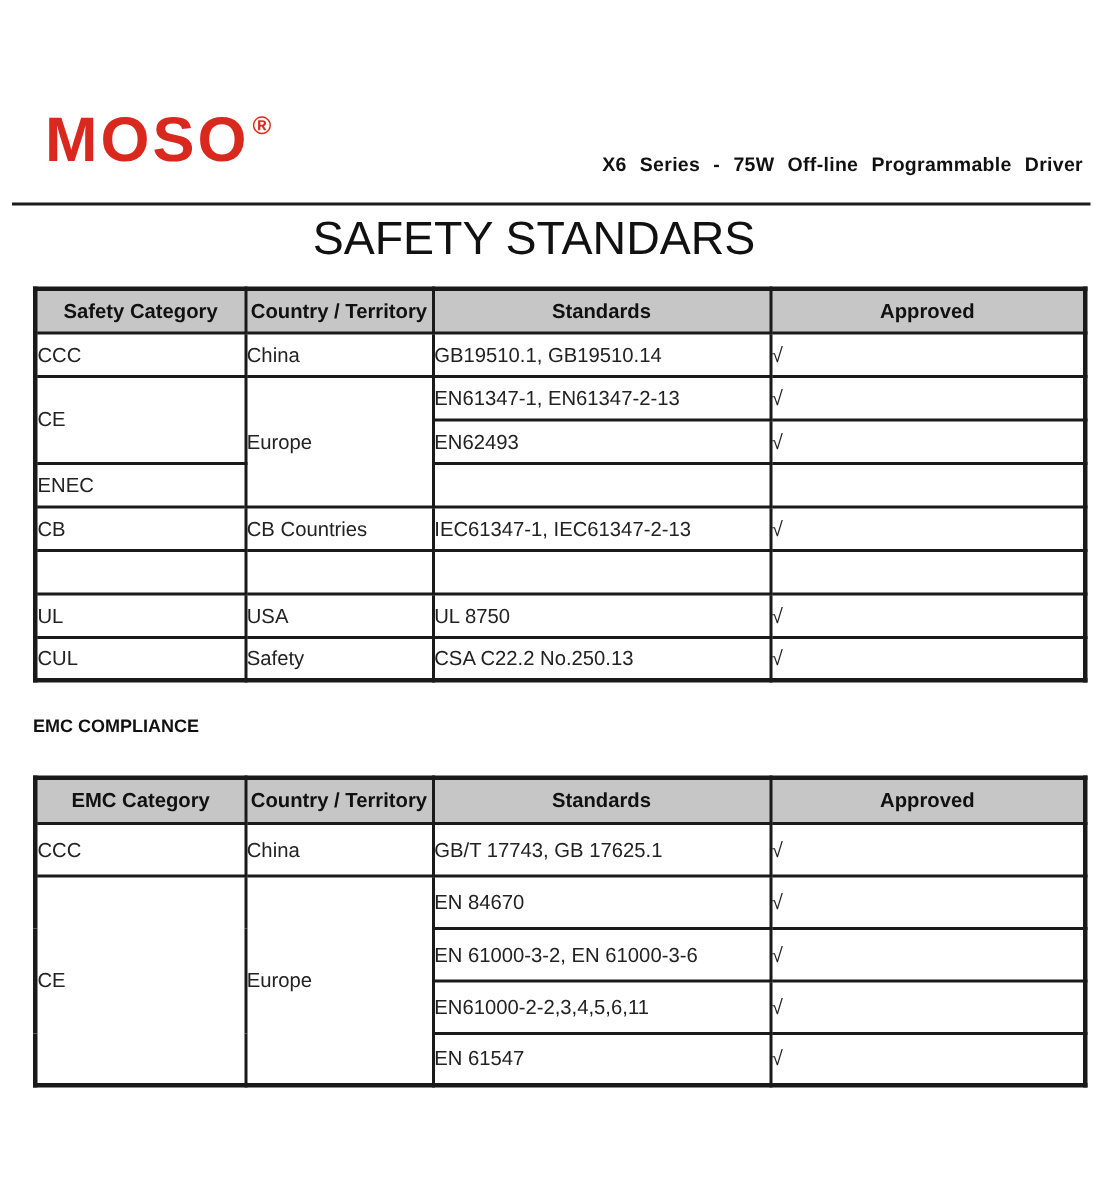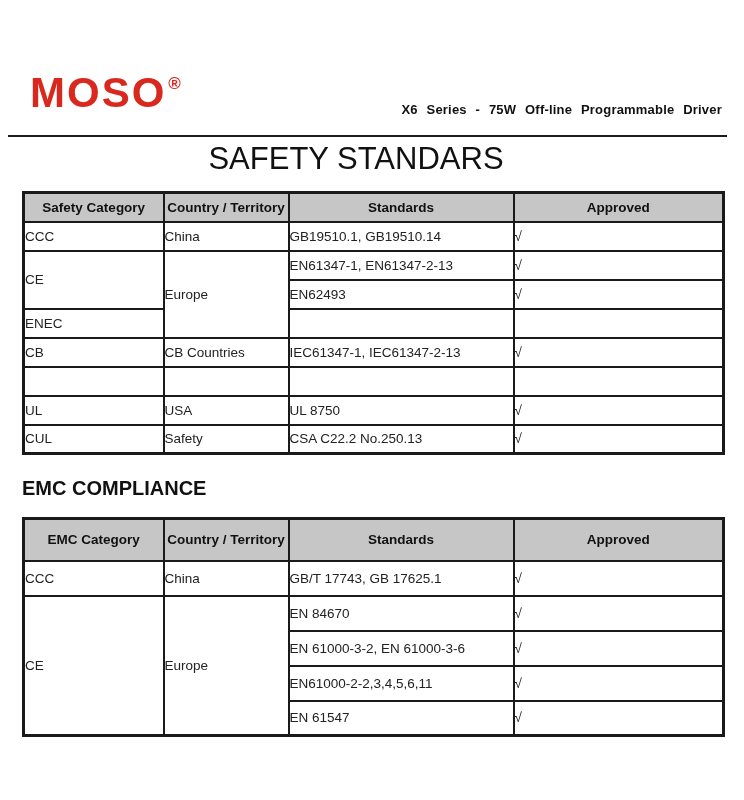--- a/index.html
+++ b/index.html
@@ -15,40 +15,40 @@
     position:absolute;right:22px;top:102px;font-size:13px;font-weight:bold;
     color:#111;word-spacing:5px;letter-spacing:0.2px;white-space:nowrap;
   }
   .header-rule{position:absolute;left:8px;top:135px;width:719px;height:2px;background:#1c1c1c;}
   
   .safety-heading{
     position:absolute;left:16px;top:141px;width:680px;text-align:center;
     font-size:31px;color:#111;letter-spacing:0px;font-weight:normal;
   }
   .emc-heading{
-    position:absolute;left:22px;top:477px;font-size:20px;font-weight:bold;color:#111;
+    position:absolute;left:22px;top:477px;font-size:12px;font-weight:bold;color:#111;
   }
   
   table.std{
     position:absolute;left:22px;border-collapse:collapse;table-layout:fixed;
     width:700px;background:#fff;
   }
   #safety-table{top:191px;}
   #emc-table{top:517px;}
   table.std, table.std th, table.std td{border:2px solid #1a1a1a;}
   table.std{border-width:3px;}
   table.std th{
     background:#c6c6c6;font-size:13.5px;font-weight:bold;color:#111;
     text-align:center;vertical-align:middle;padding:0;
   }
   table.std td{
     font-size:13.5px;text-align:left;vertical-align:middle;padding:0;color:#222;
   }
   #safety-table tr{height:29px;}
-  #emc-table tr.hdr{height:42px;}
+  #emc-table tr.hdr{height:30px;}
   #emc-table tr{height:35px;}
   td.chk{font-size:15px;}
   .chk-red{color:#c9342c;}
   .chk-dark{color:#3a3a3a;}
 </style>
 </head>
 <body>
 
 <div class="logo-wrap"><span class="logo-text">MOSO</span><span class="reg-mark">®</span></div>
 

